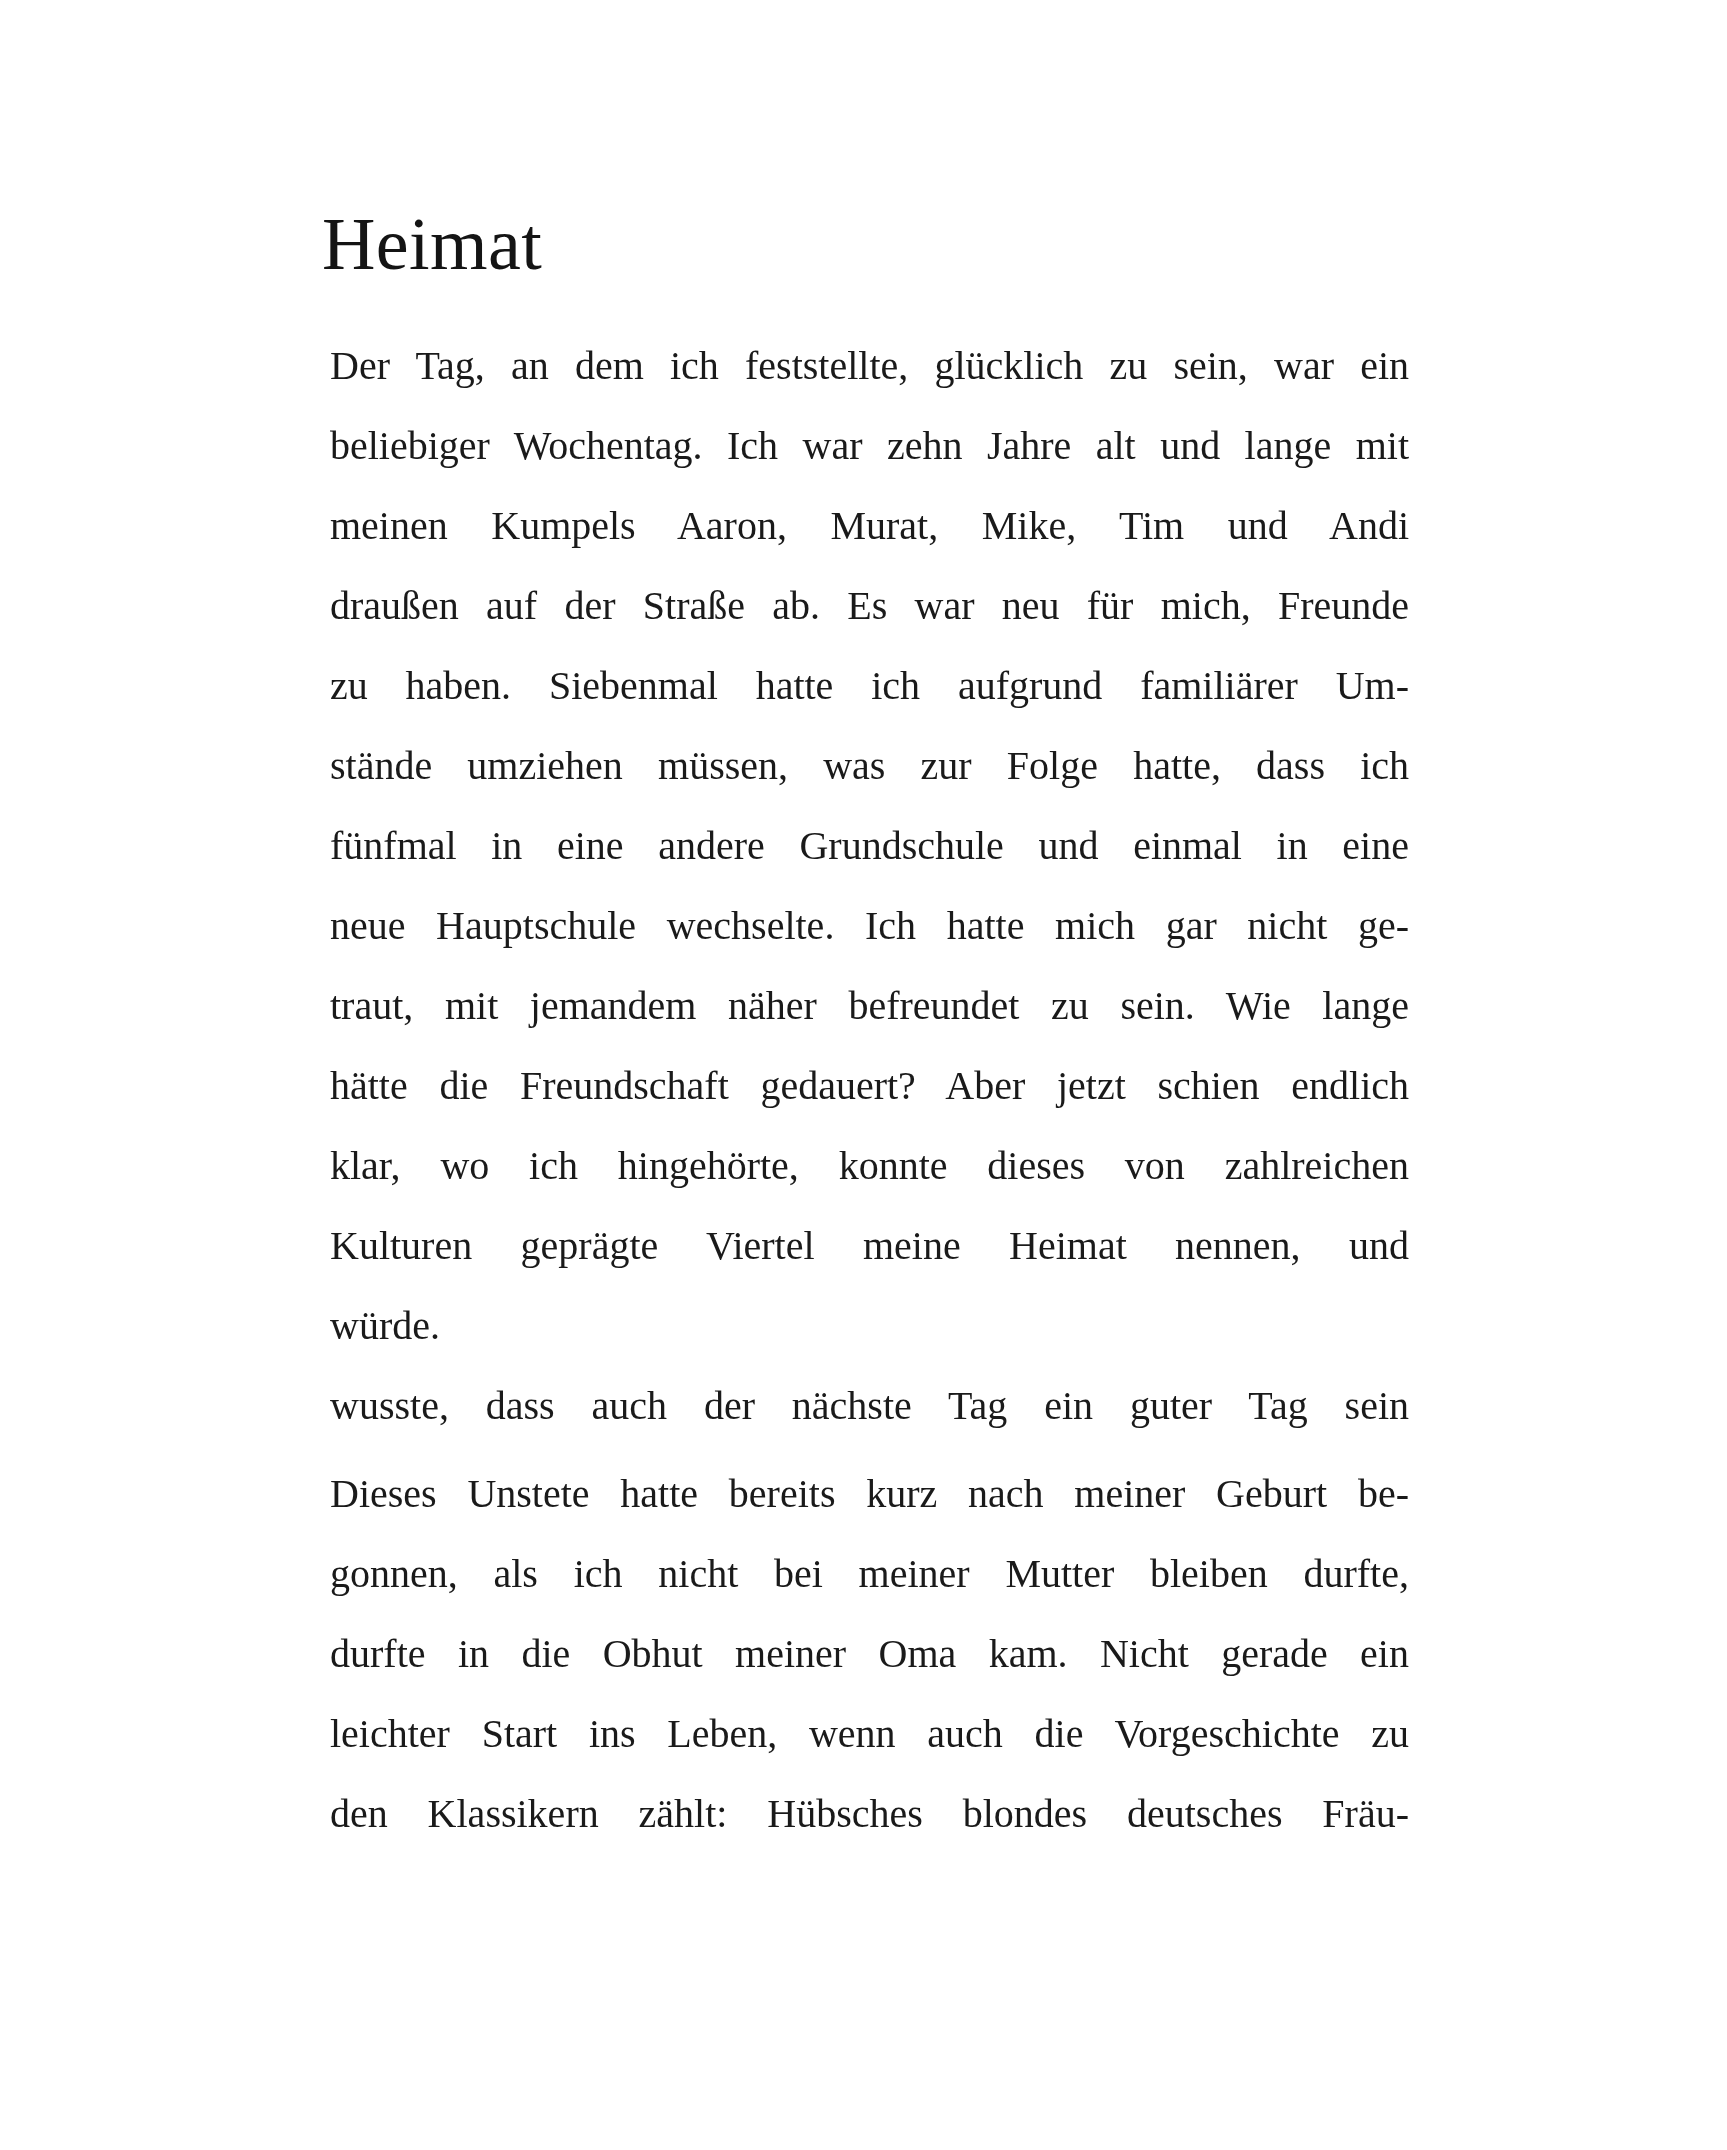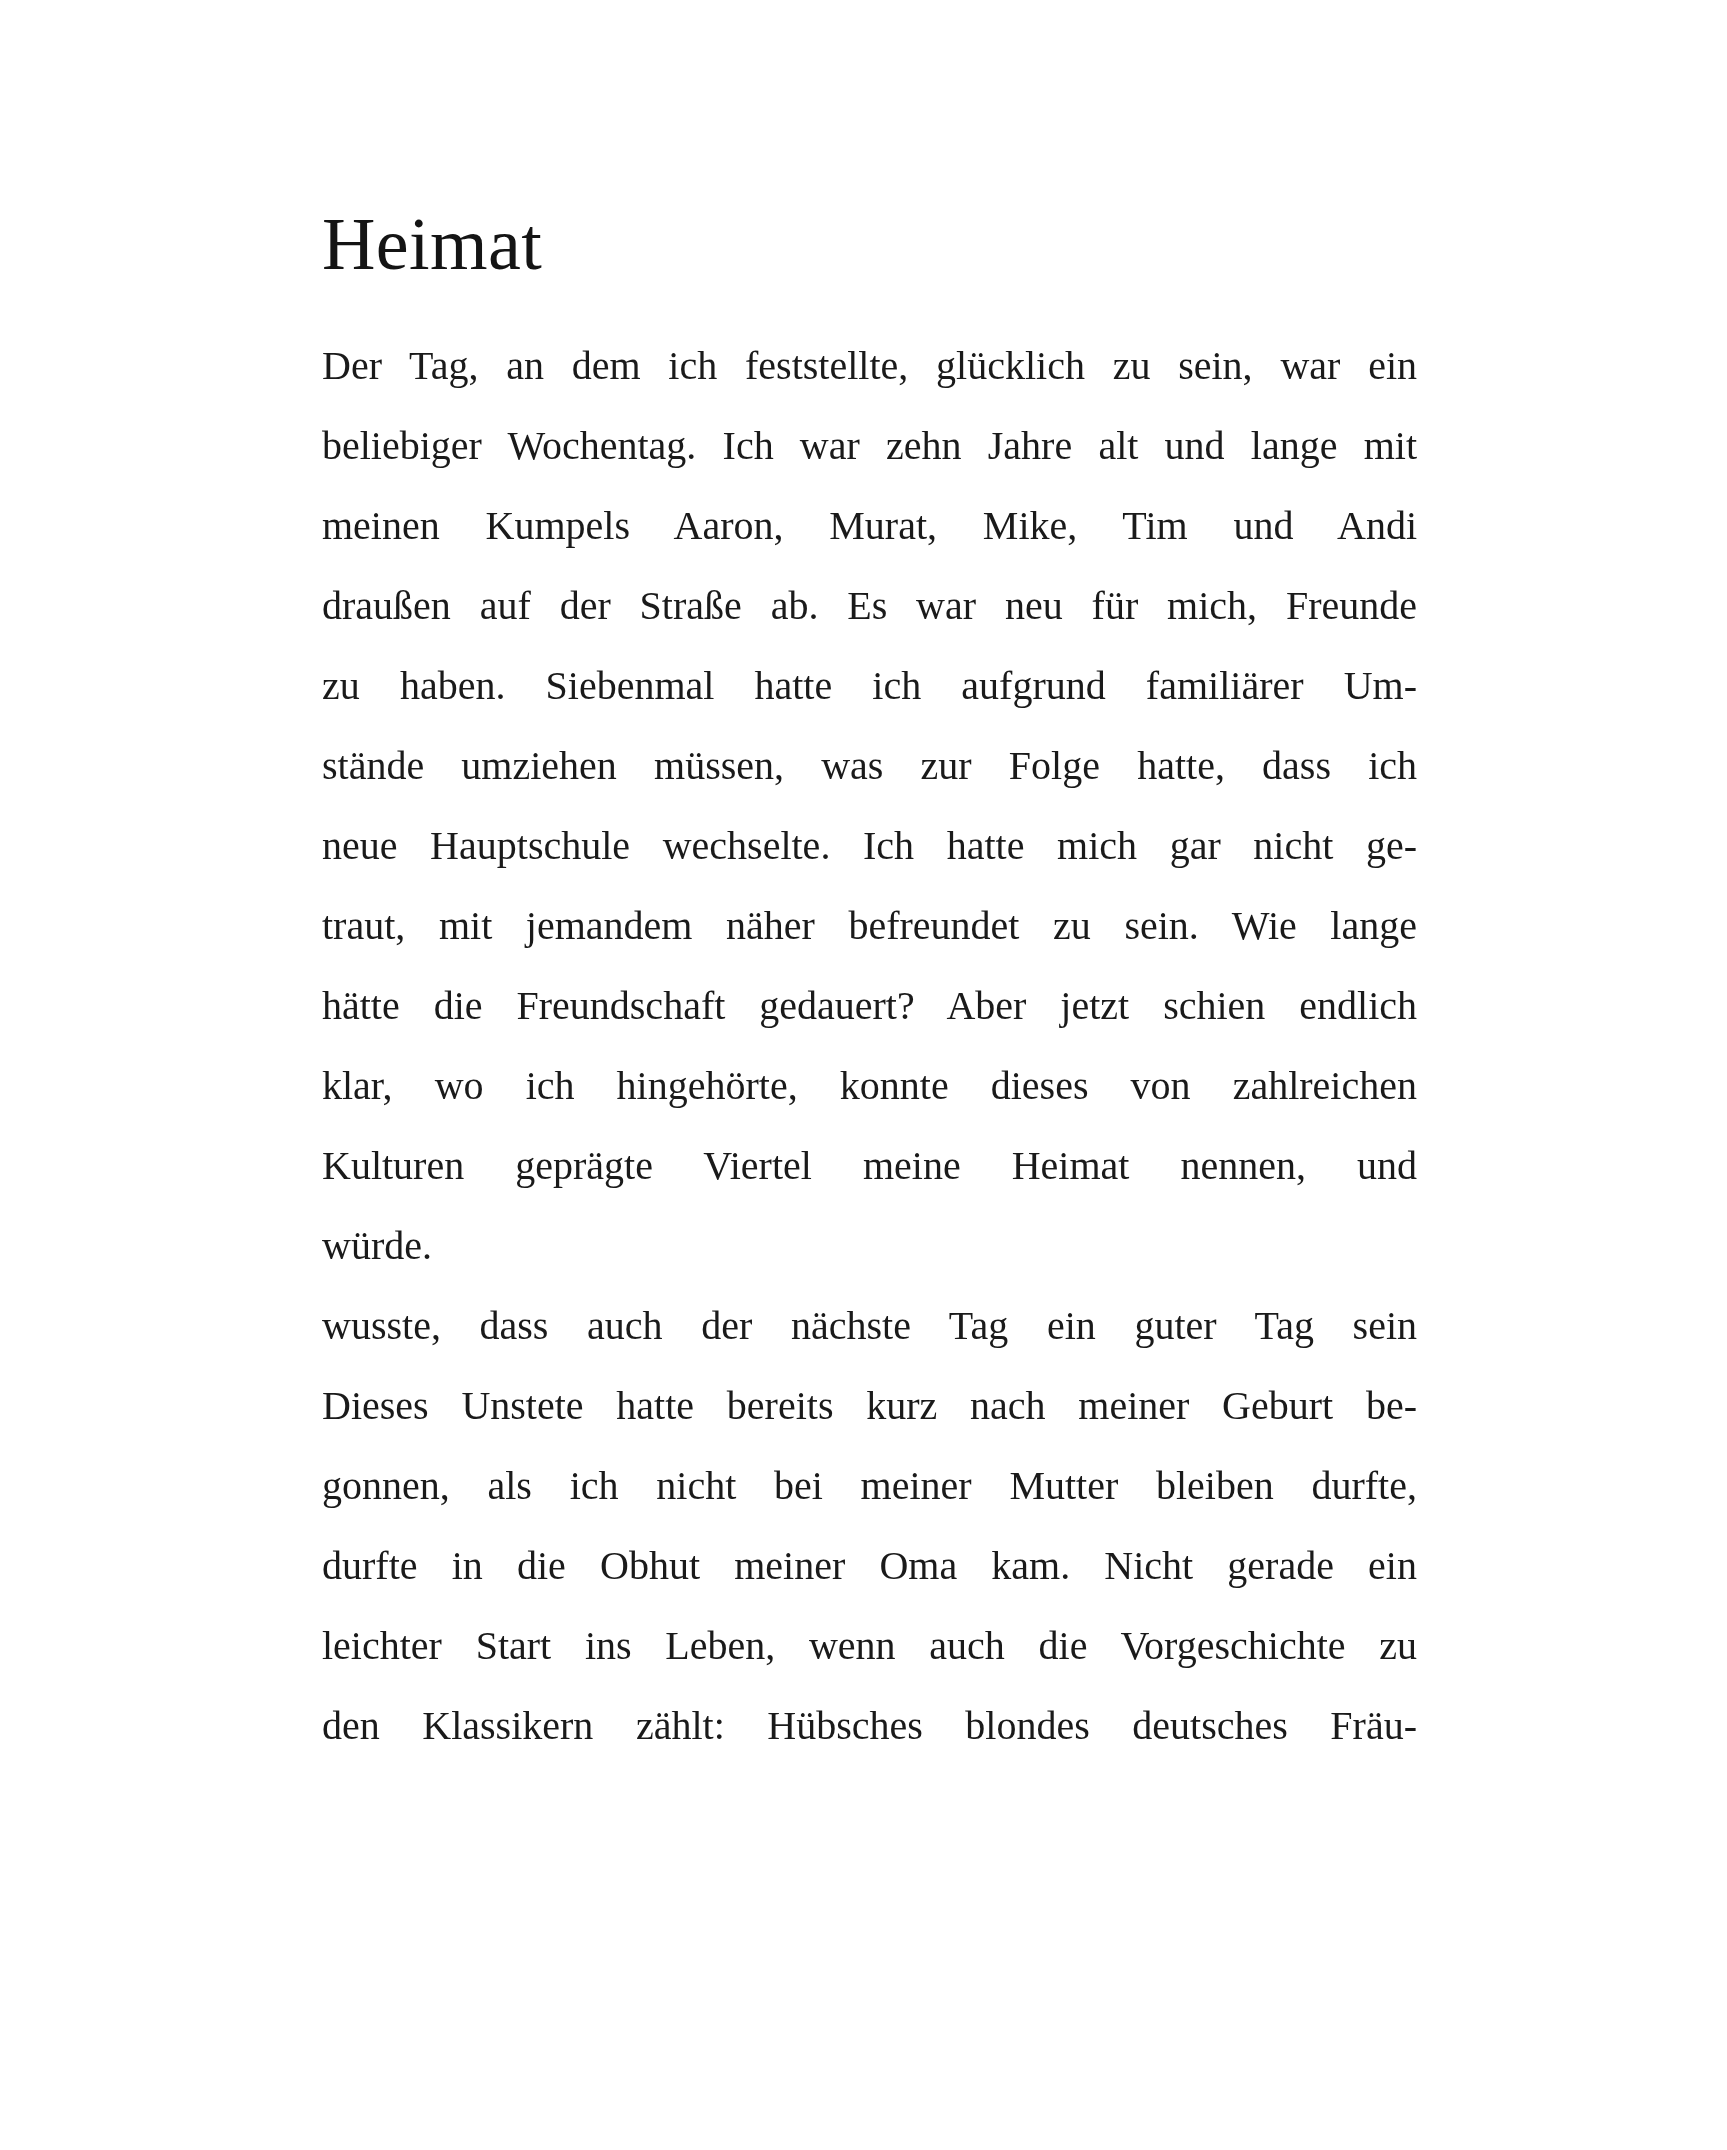--- a/index.html
+++ b/index.html
@@ -27,21 +27,21 @@
   }
   .chapter-heading {
     font-size: 74px;
     font-weight: normal;
     line-height: 1.15;
     margin: 0 0 39px 0;
     letter-spacing: 0.4px;
     color: #141414;
   }
   .paragraph {
-    margin: 0;
+    margin: 8px;
   }
   .line {
     font-size: 40px;
     line-height: 80px;
     text-align: justify;
     text-align-last: justify;
     word-spacing: 0.9px;
   }
   .line.last {
     text-align-last: left;
@@ -54,20 +54,21 @@
   <div class="content">
     <h1 class="chapter-heading">Heimat</h1>
     <div>
         <div class="paragraph">
           <div class="line">Der Tag, an dem ich feststellte, glücklich zu sein, war ein</div>
           <div class="line">beliebiger Wochentag. Ich war zehn Jahre alt und lange mit</div>
           <div class="line">meinen Kumpels Aaron, Murat, Mike, Tim und Andi</div>
           <div class="line">draußen auf der Straße ab. Es war neu für mich, Freunde</div>
           <div class="line">zu haben. Siebenmal hatte ich aufgrund familiärer Um-</div>
           <div class="line">stände umziehen müssen, was zur Folge hatte, dass ich</div>
+          <div class="line">fünfmal in eine andere Grundschule und einmal in eine</div>
           <div class="line">neue Hauptschule wechselte. Ich hatte mich gar nicht ge-</div>
           <div class="line">traut, mit jemandem näher befreundet zu sein. Wie lange</div>
           <div class="line">hätte die Freundschaft gedauert? Aber jetzt schien endlich</div>
           <div class="line">klar, wo ich hingehörte, konnte dieses von zahlreichen</div>
           <div class="line">Kulturen geprägte Viertel meine Heimat nennen, und</div>
           <div class="line last">würde.</div>
           <div class="line">wusste, dass auch der nächste Tag ein guter Tag sein</div>
         </div>
         <div class="paragraph">
           <div class="line">Dieses Unstete hatte bereits kurz nach meiner Geburt be-</div>

